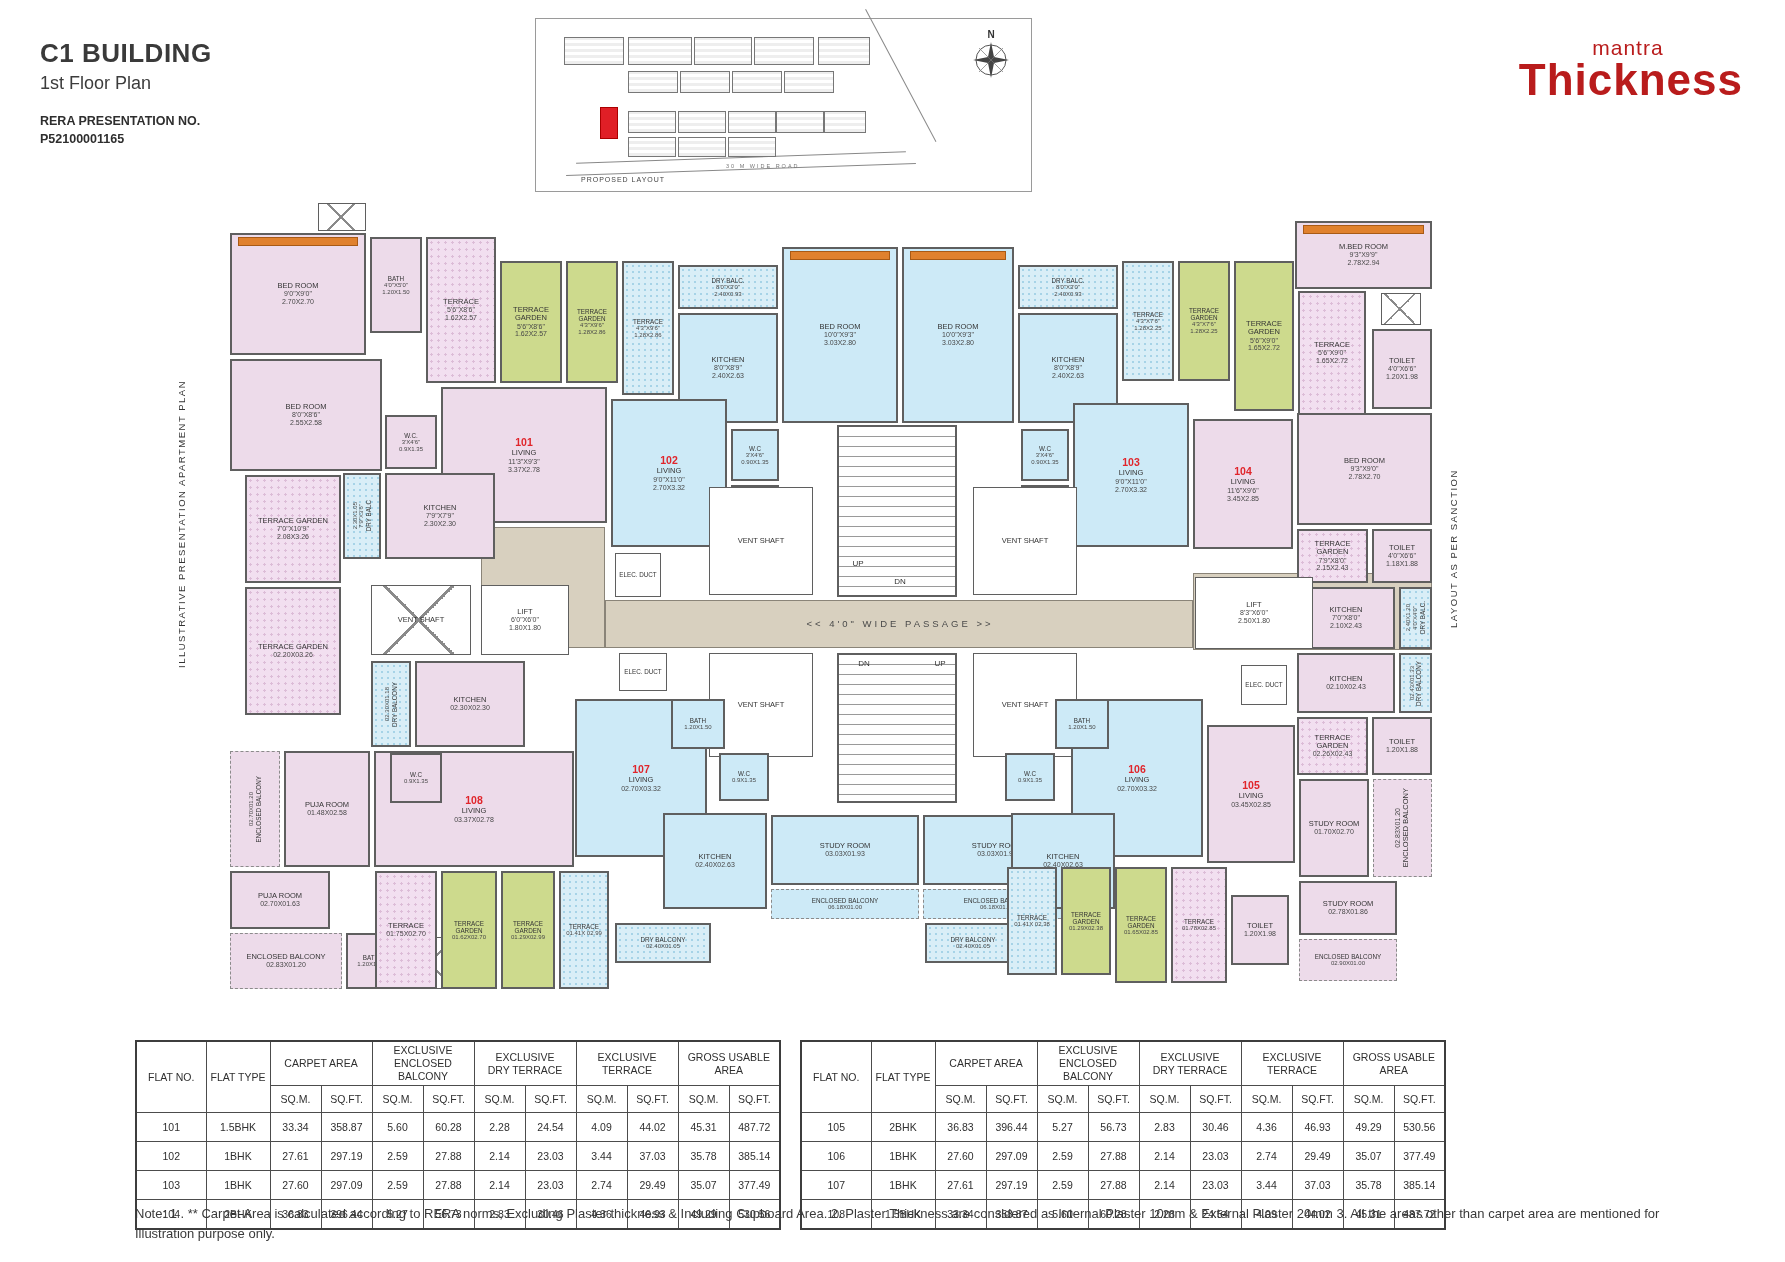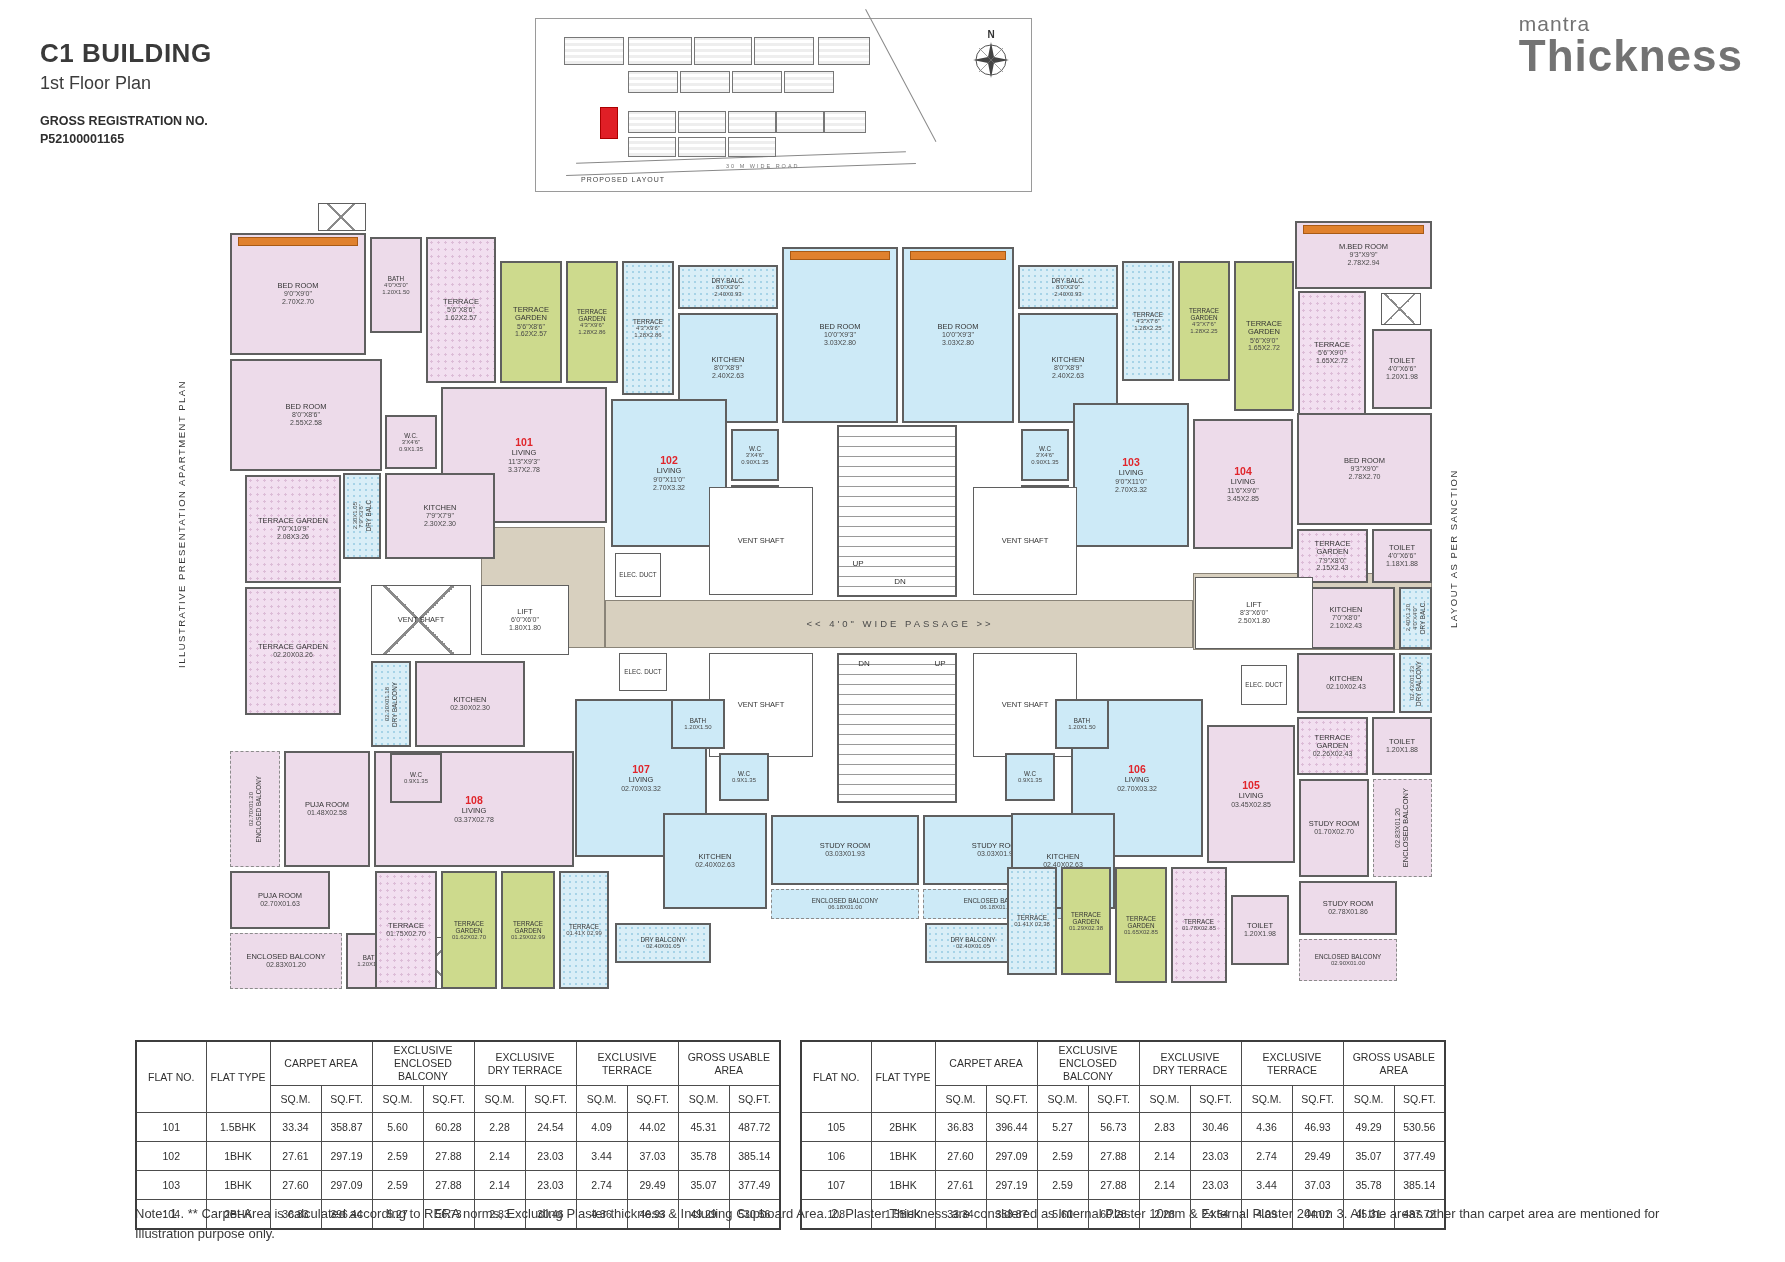--- a/index.html
+++ b/index.html
@@ -3,21 +3,21 @@
 <meta charset="utf-8">
 <style>
   html,body{margin:0;padding:0;background:#fff;}
   body{width:1785px;height:1262px;position:relative;font-family:"Liberation Sans",sans-serif;color:#333;overflow:hidden;}
   .abs{position:absolute;}
   
   #title{left:40px;top:38px;}
   #title .b{font-size:26px;font-weight:bold;color:#3a3a3a;letter-spacing:.5px;}
   #title .f{font-size:18px;color:#3c3c3c;margin-top:4px;}
   #rera{left:40px;top:113px;font-size:12.5px;font-weight:bold;color:#2e2e2e;line-height:1.4;}
-  #logo{right:42px;top:12px;text-align:left;color:#737373;}
+  #logo{right:42px;top:36px;text-align:center;color:#b91c1c;}
   #logo .m{font-size:21px;letter-spacing:1px;margin-right:6px;}
   #logo .r{font-size:44px;font-weight:bold;letter-spacing:1px;line-height:.9;}
   
   #sitemap{left:535px;top:18px;width:495px;height:172px;border:1px solid #9a9a9a;background:#fff;}
   .bldg{position:absolute;border:1px solid #777;background:
     repeating-linear-gradient(0deg,#eee 0 3px,#fff 3px 6px),
     repeating-linear-gradient(90deg,#eee 0 3px,#fff 3px 6px);}
   .bldg.red{background:#e01f26;border-color:#a00;}
   .road-line{position:absolute;border-top:1px solid #888;}
   #map-caption{position:absolute;left:45px;bottom:8px;font-size:7px;letter-spacing:1px;color:#444;}
@@ -66,21 +66,21 @@
   #notes{left:135px;top:1204px;width:1530px;font-size:13px;color:#3a3a3a;line-height:1.55;}
 </style>
 </head>
 <body>
 
 <div class="abs" id="title">
   <div class="b">C1 BUILDING</div>
   <div class="f">1st Floor Plan</div>
 </div>
 <div class="abs" id="rera">
-  <div>GROSS REGISTRATION NO.</div>
+  <div>RERA PRESENTATION NO.</div>
   <div>P52100001165</div>
 </div>
 <div class="abs" id="logo">
   <div class="m">mantra</div>
   <div class="r">Thickness</div>
 </div>
 
 <div class="abs" id="sitemap">
   <div class="road-line" style="left:330px;top:-10px;width:150px;transform:rotate(62deg);transform-origin:left top;"></div>
   <div class="road-line" style="left:40px;top:138px;width:330px;transform:rotate(-2deg);"></div>

